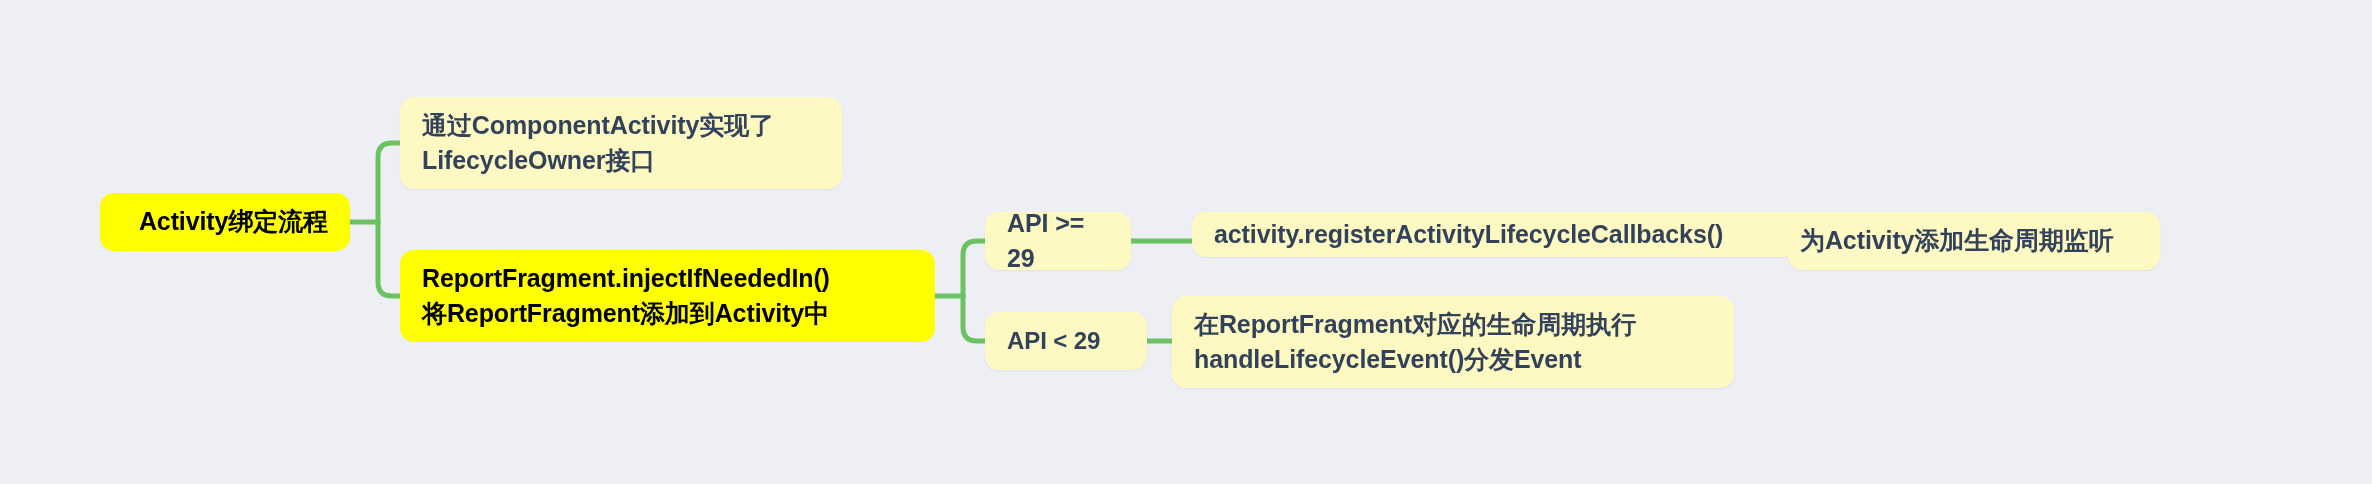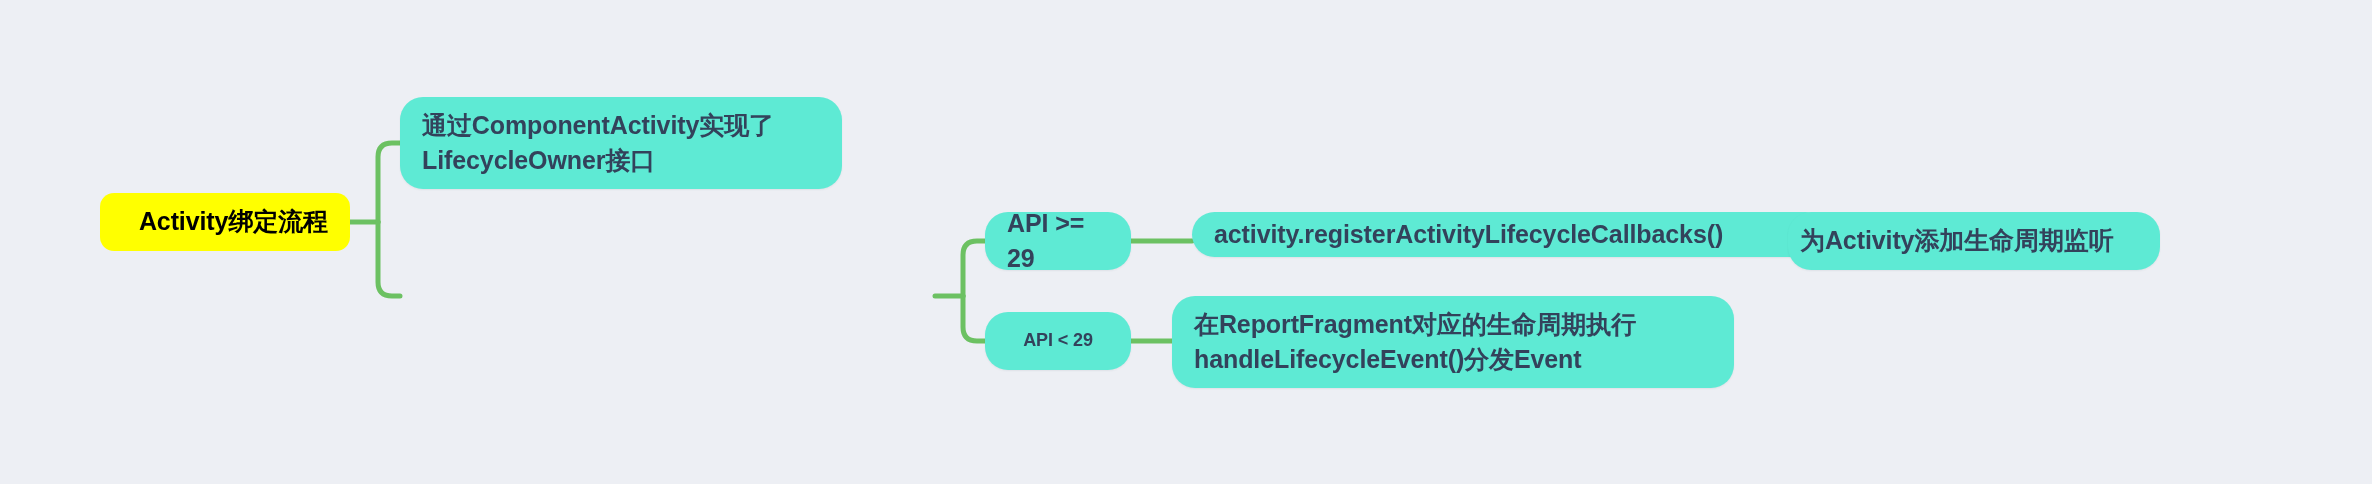--- a/index.html
+++ b/index.html
@@ -45,40 +45,39 @@
     display: flex;
     align-items: center;
     border-radius: 14px;
     padding: 13px 22px;
     font-weight: bold;
     letter-spacing: -0.1px;
     line-height: 1.42;
     white-space: pre-line;
   }
   .node.white {
-    background: #5eead4;
+    background: #fef9c3;
     color: #33425b;
     box-shadow: 0 1px 2px rgba(38, 50, 72, 0.07);
-    border-radius: 23px;
   }
   .node.yellow {
     background: #ffff00;
     color: #000000;
   }
   .node .txt {
     display: block;
     white-space: pre-line;
   }
 
   
   #node-root      { left: 100px; top: 193px;  width: 250px;  height: 58px;  font-size: 25px; justify-content: flex-end; }
   #node-component { left: 400px; top: 97px;   width: 442px;  height: 92px;  font-size: 25px; }
   #node-report    { left: 400px; top: 250px;  width: 535px;  height: 92px;  font-size: 25px; }
   #node-api-ge    { left: 985px; top: 212px;  width: 146px;  height: 58px;  font-size: 25px; justify-content: center; }
-  #node-api-lt    { left: 985px; top: 312px;  width: 146px;  height: 58px;  font-size: 18px; justify-content: center; }
+  #node-api-lt    { left: 985px; top: 312px;  width: 162px;  height: 58px;  font-size: 24px; }
   #node-register  { left: 1192px; top: 212px; width: 636px;  height: 45px;  font-size: 25px; }
   #node-observe   { left: 1788px; top: 212px; width: 372px;  height: 58px;  font-size: 25px; padding-left: 12px; }
   #node-handle    { left: 1172px; top: 296px; width: 562px;  height: 92px;  font-size: 25px; }
 </style>
 </head>
 <body>
 
 <div id="canvas">
 
   <svg id="links" viewBox="0 0 2372 484" width="2372" height="484" xmlns="http://www.w3.org/2000/svg">
@@ -101,20 +100,24 @@
 
   <div class="node yellow" id="node-root">
     <span class="txt">Activity绑定流程</span>
   </div>
 
   <div class="node white" id="node-component">
     <span class="txt">通过ComponentActivity实现了
 LifecycleOwner接口</span>
   </div>
 
+  <div class="node yellow" id="node-report">
+    <span class="txt">ReportFragment.injectIfNeededIn()
+将ReportFragment添加到Activity中</span>
+  </div>
 
   <div class="node white" id="node-api-ge">
     <span class="txt">API &gt;= 29</span>
   </div>
 
   <div class="node white" id="node-api-lt">
     <span class="txt">API &lt; 29</span>
   </div>
 
   <div class="node white" id="node-register">

